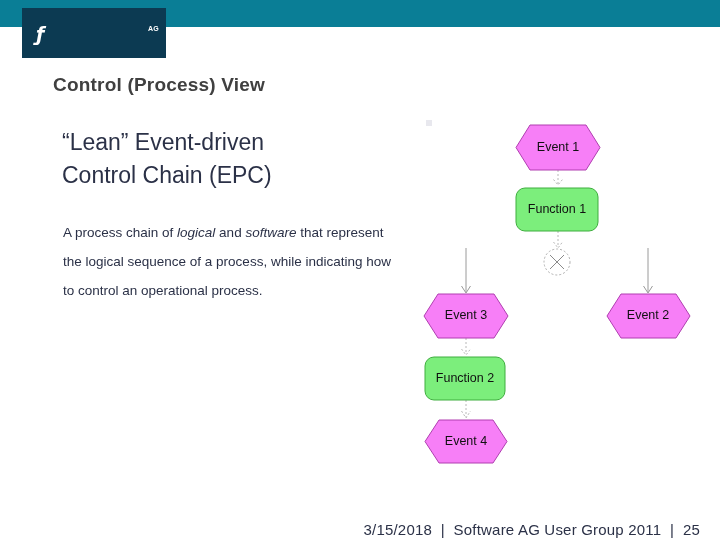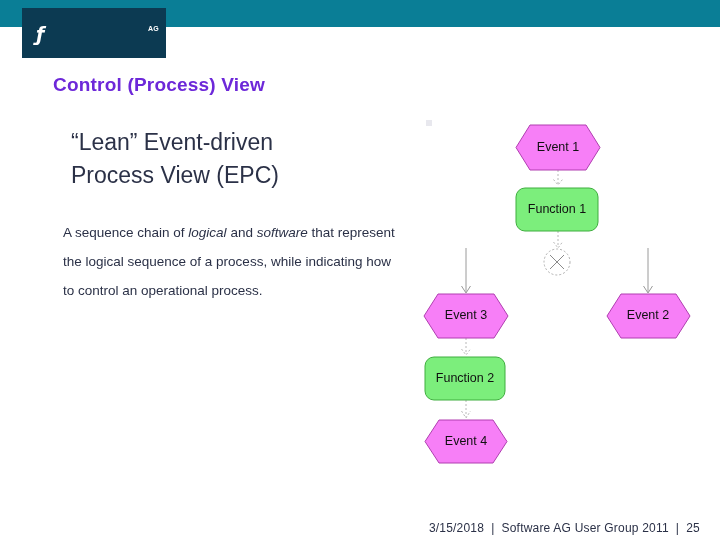--- a/index.html
+++ b/index.html
@@ -59,54 +59,53 @@
     font-size: 7px;
     font-weight: bold;
     line-height: 8px;
     letter-spacing: 0.2px;
   }
 
   
   #page-title {
     position: absolute;
     left: 53px; top: 74px;
-    color: #6d28d9;
+    color: #404040;
     font-size: 19px;
     font-weight: bold;
     letter-spacing: 0.2px;
     white-space: nowrap;
   }
   #subhead {
     position: absolute;
     left: 62px; top: 126px;
     width: 330px;
     color: #2b3147;
     font-size: 23px;
     font-weight: normal;
     line-height: 33px;
-    margin-left: 9px;
   }
   #body-copy {
     position: absolute;
     left: 63px; top: 218px;
     width: 340px;
     color: #2b3147;
     font-size: 13.5px;
     line-height: 29px;
   }
   #body-copy .it { font-style: italic; }
 
   
   #footer {
     position: absolute;
     left: 0; top: 521px;
     width: 700px;
     text-align: right;
     color: #2b3147;
-    font-size: 12px;
+    font-size: 15px;
     letter-spacing: 0.2px;
   }
   #footer span { white-space: pre; }
 
   
   #diagram {
     position: absolute;
     left: 400px; top: 108px;
     width: 320px;
     height: 380px;
@@ -134,24 +133,24 @@
 
 <div id="logo-box">
   <span id="logo-mark">ƒ</span>
   <span id="logo-sup">AG</span>
 </div>
 
 <div id="page-title">Control (Process) View</div>
 
 <div id="subhead">
   <div>“Lean” Event-driven</div>
-  <div>Process View (EPC)</div>
+  <div>Control Chain (EPC)</div>
 </div>
 
-<div id="body-copy"><span>A sequence chain of </span><span class="it">logical</span><span> and </span><span class="it">software</span><span> that represent the logical sequence of a process, while indicating how to control an operational process.</span></div>
+<div id="body-copy"><span>A process chain of </span><span class="it">logical</span><span> and </span><span class="it">software</span><span> that represent the logical sequence of a process, while indicating how to control an operational process.</span></div>
 
 <div id="diagram">
   <svg width="320" height="380" viewBox="400 100 320 380" xmlns="http://www.w3.org/2000/svg">
 
     <rect class="artifact" x="426" y="112" width="6" height="6"></rect>
 
     <g>
       <path class="conn-dash" d="M558,162 L558,176"></path>
       <path class="conn-dash" d="M553.5,171.5 L558,177 L562.5,171.5"></path>
     </g>

